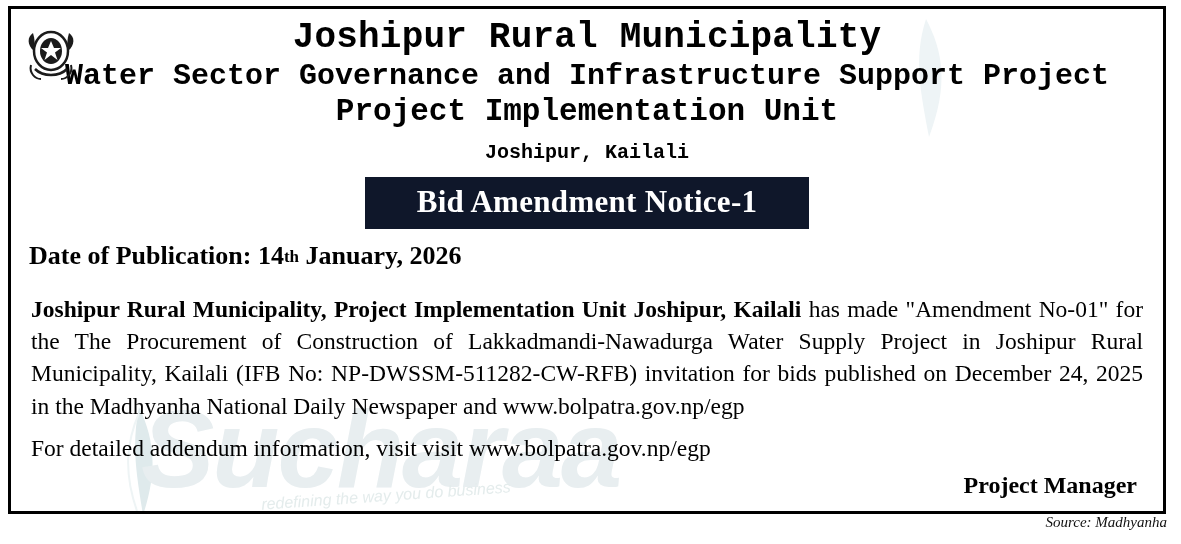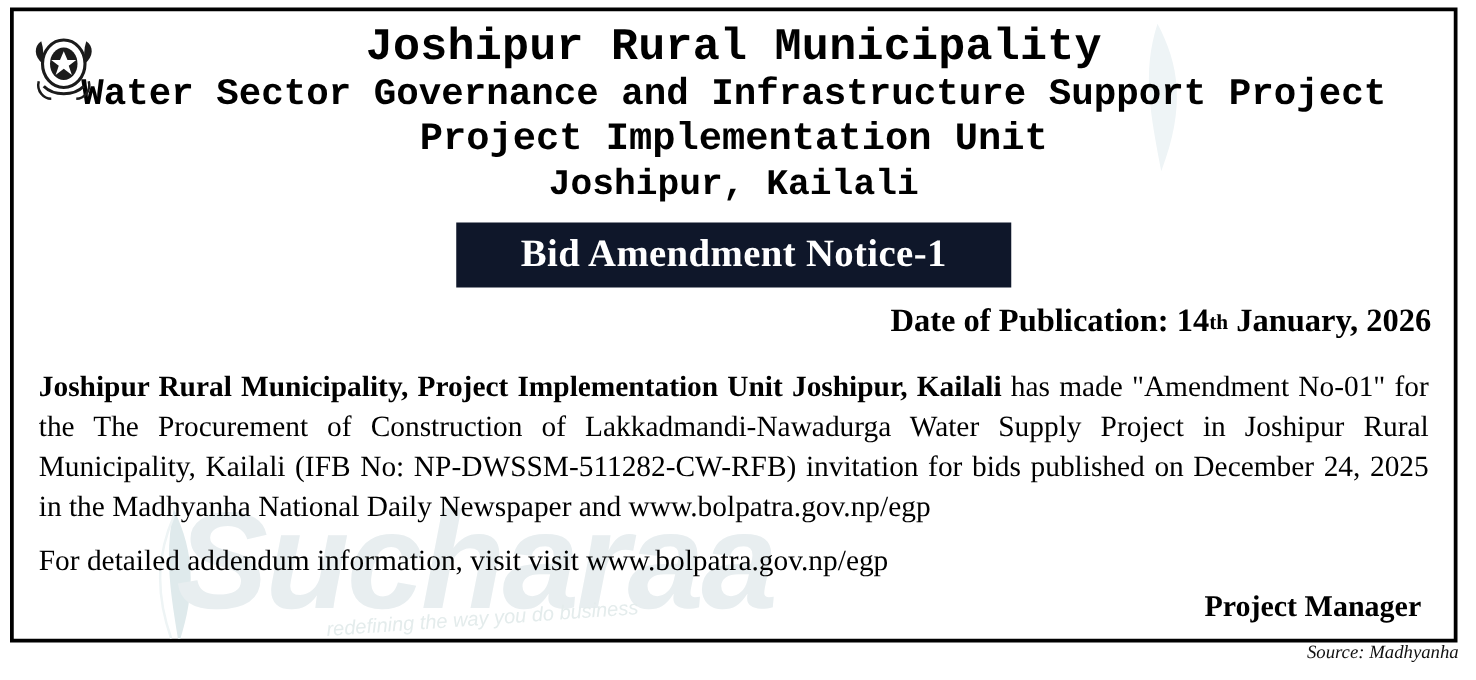--- a/index.html
+++ b/index.html
@@ -117,42 +117,42 @@
     line-height: 1.1;
     margin-top: 2px;
   }
   .unit-line {
     font-size: 31px;
     font-weight: bold;
     line-height: 1.1;
     margin-top: 2px;
   }
   .place-line {
-    font-size: 29px;
+    font-size: 20px;
     font-weight: bold;
     line-height: 1.2;
-    margin-top: 2px;
+    margin-top: 12px;
   }
 
   .banner-wrap {
     display: flex;
     justify-content: center;
     margin-top: 12px;
   }
   .banner {
     background: #0f172a;
     color: #ffffff;
     font-size: 31px;
     font-weight: bold;
     padding: 7px 52px 9px 52px;
     letter-spacing: 0.3px;
   }
 
   .pub-date {
-    text-align: right;
+    text-align: left;
     font-size: 26px;
     font-weight: bold;
     margin-top: 12px;
   }
   .pub-date .sup {
     font-size: 17px;
     vertical-align: 2px;
   }
 
   .body-text {

